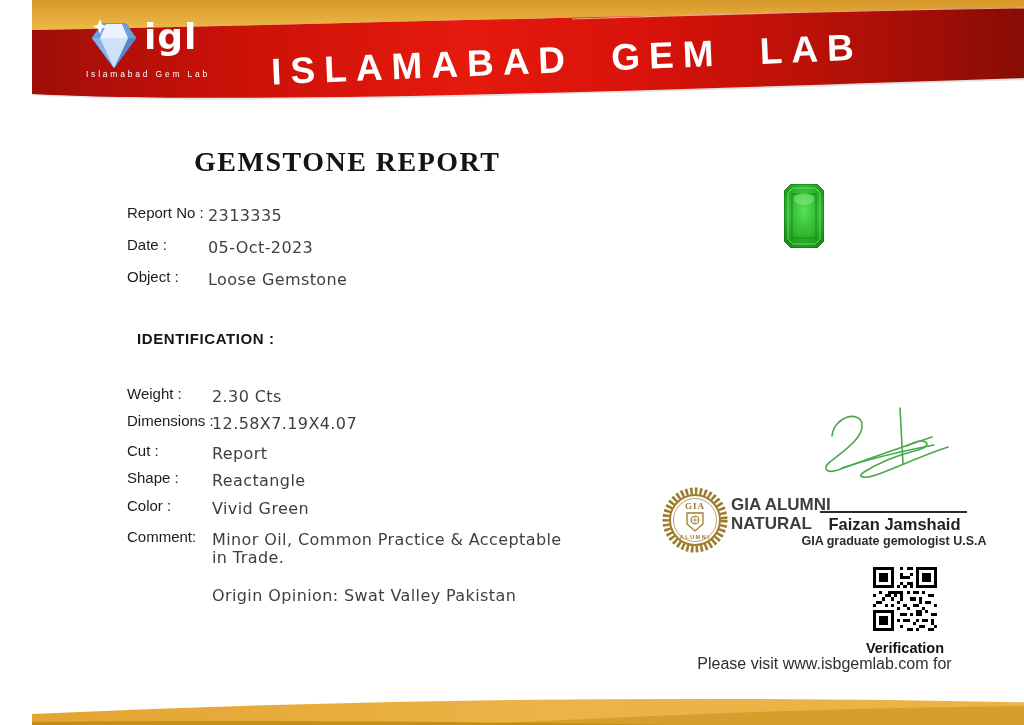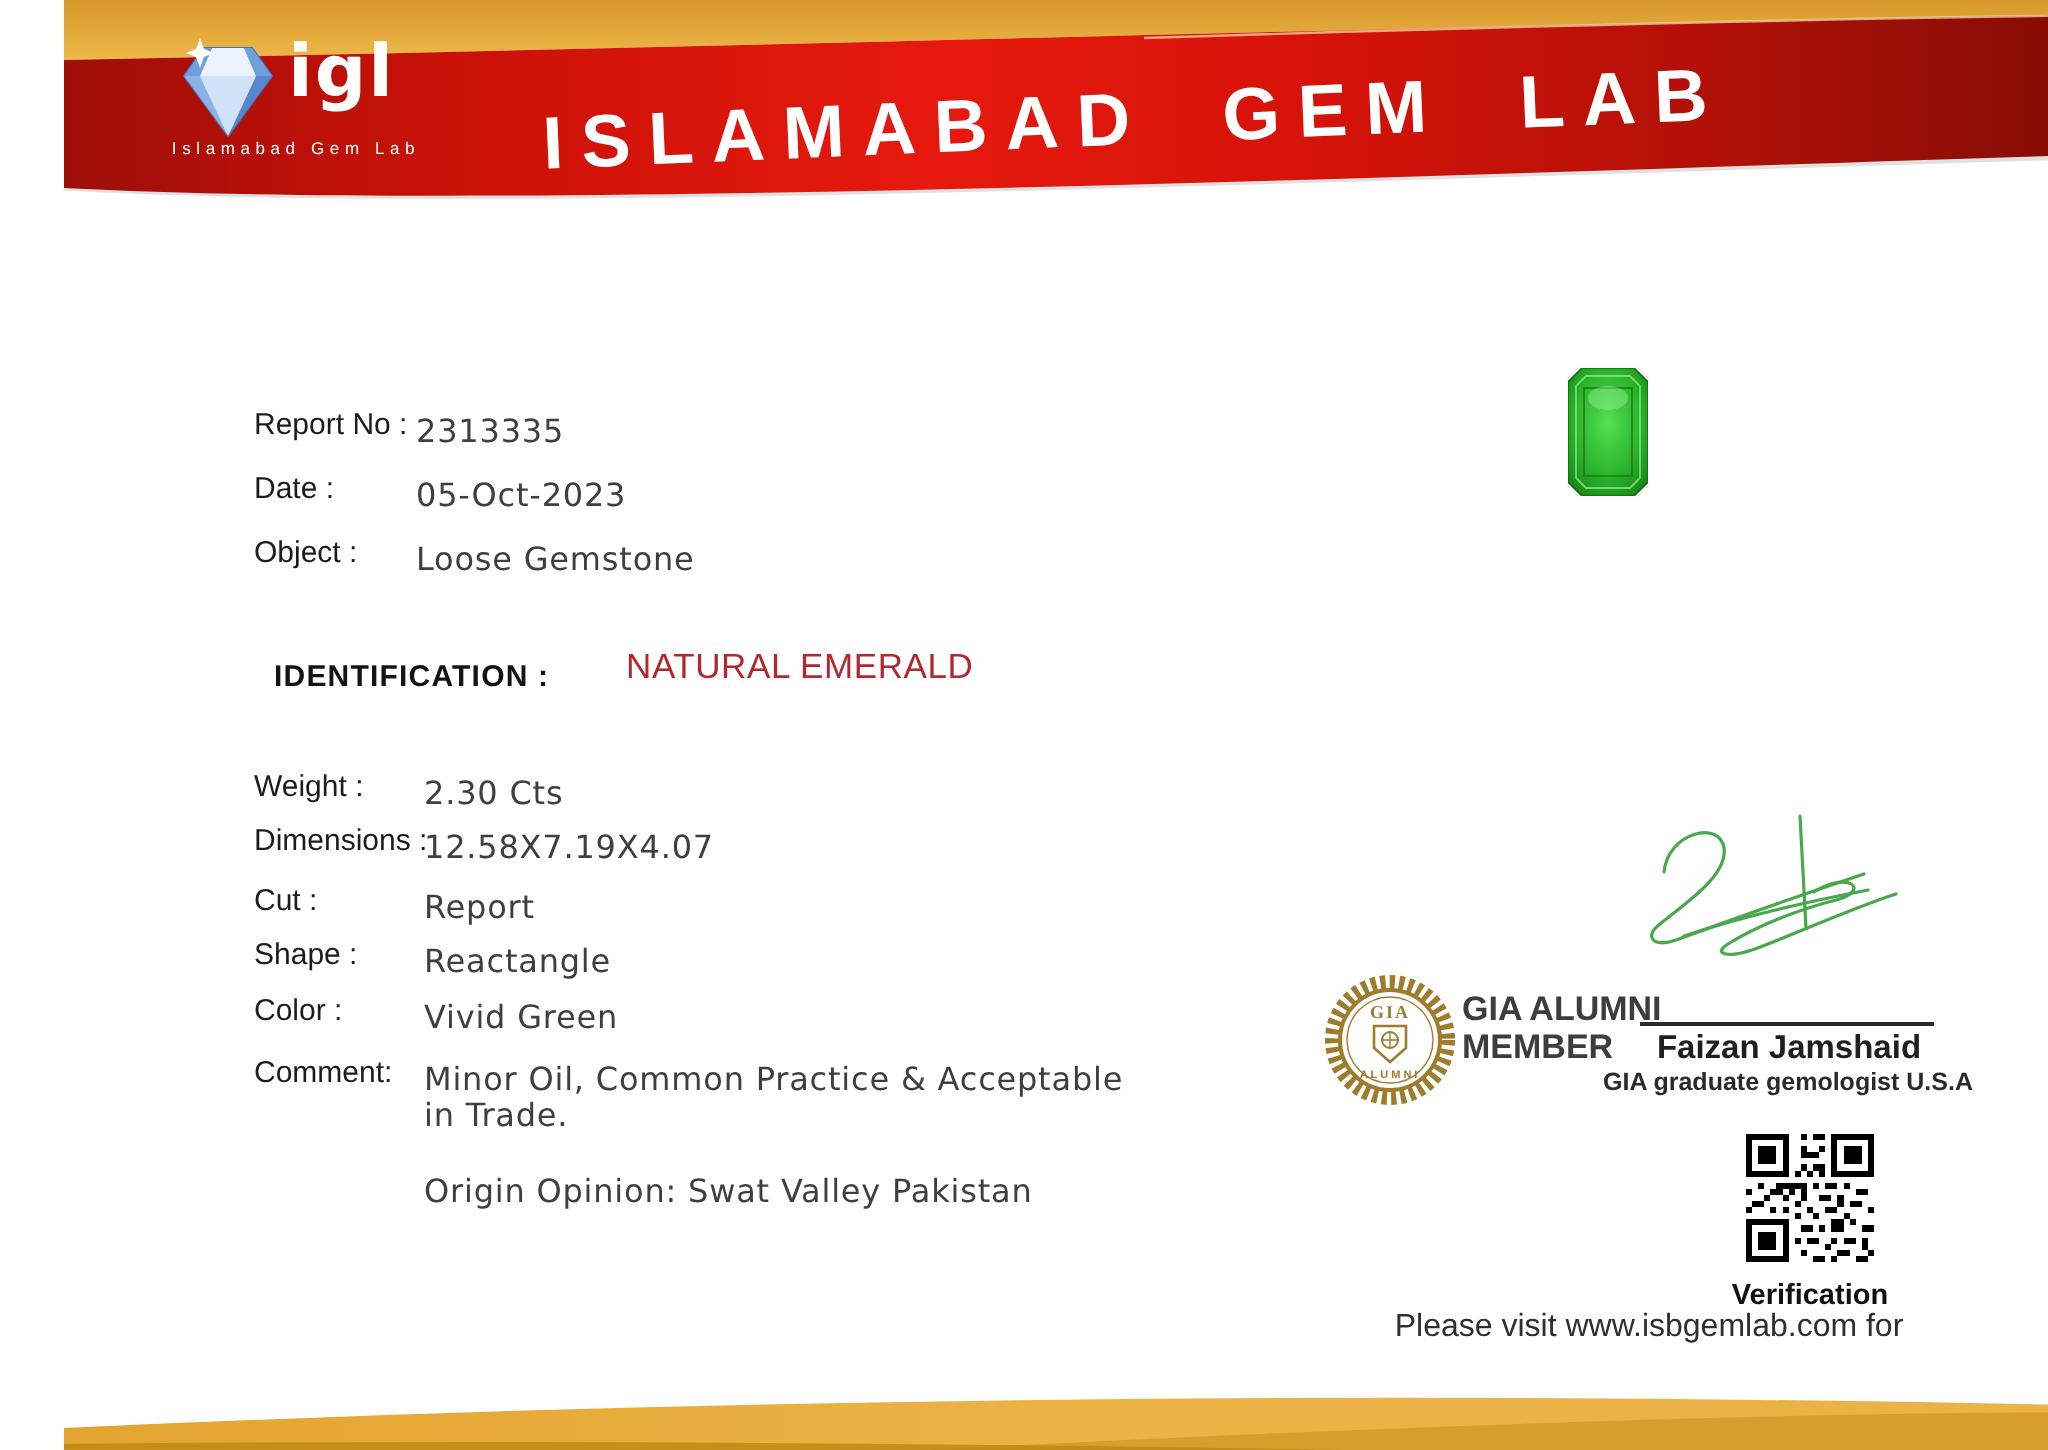--- a/index.html
+++ b/index.html
@@ -102,20 +102,21 @@
       <polygon points="38,20 46,20 24,50" fill="#5588cf"></polygon>
       <polygon points="10,20 38,20 24,50" fill="#cfe2f8"></polygon>
       <path d="M10,1 L12,6.5 L17,8.5 L12,10.5 L10,16 L8,10.5 L3,8.5 L8,6.5 Z" fill="#ffffff"></path>
     </svg>
     <div class="brand">igl</div>
     <div class="tagline">Islamabad Gem Lab</div>
   </div>
 
   <div class="banner-title">ISLAMABAD GEM LAB</div>
 
+  <div class="report-title">GEMSTONE REPORT</div>
 
   <svg class="emerald" width="40" height="64" viewBox="0 0 40 64">
     <defs>
       <radialGradient id="emG" cx="0.5" cy="0.42" r="0.75">
         <stop offset="0" stop-color="#55e055"></stop>
           <stop offset="0.55" stop-color="#2cb42c"></stop>
         <stop offset="1" stop-color="#117c11"></stop>
       </radialGradient>
     </defs>
     <path d="M7,0 H33 L40,7 V57 L33,64 H7 L0,57 V7 Z" fill="url(#emG)" stroke="#0c6b0c" stroke-width="0.8"></path>
@@ -125,21 +126,20 @@
   </svg>
 
   <div class="lbl" style="top:204px">Report No :</div>
   <div class="val" style="top:206px">2313335</div>
   <div class="lbl" style="top:236px">Date :</div>
   <div class="val" style="top:238px">05-Oct-2023</div>
   <div class="lbl" style="top:268px">Object :</div>
   <div class="val" style="top:270px">Loose Gemstone</div>
 
   <div class="ident-lbl">IDENTIFICATION :</div>
-  <div class="ident-val">NATURAL EMERALD</div>
 
   <div class="lbl" style="top:385px">Weight :</div>
   <div class="val val2" style="top:387px">2.30 Cts</div>
   <div class="lbl" style="top:412px">Dimensions :</div>
   <div class="val val2" style="top:414px">12.58X7.19X4.07</div>
   <div class="lbl" style="top:442px">Cut :</div>
   <div class="val val2" style="top:444px">Report</div>
   <div class="lbl" style="top:469px">Shape :</div>
   <div class="val val2" style="top:471px">Reactangle</div>
   <div class="lbl" style="top:497px">Color :</div>
@@ -164,21 +164,21 @@
     <circle r="21.5" fill="none" stroke="#9d7d2c" stroke-width="0.7"></circle>
     <text x="0" y="-11" text-anchor="middle" font-size="9" font-weight="bold" font-family="Liberation Serif, serif" fill="#9d7d2c" letter-spacing="1">GIA</text>
     <path d="M-8,-7 H8 V4 L0,11 L-8,4 Z" fill="none" stroke="#9d7d2c" stroke-width="1.3"></path>
     <circle cx="0" cy="0" r="4" fill="none" stroke="#9d7d2c" stroke-width="1"></circle>
     <path d="M-4,0 H4 M0,-4 V4" stroke="#9d7d2c" stroke-width="0.7"></path>
     <text x="0" y="19" text-anchor="middle" font-size="5.5" font-weight="bold" font-family="Liberation Sans, sans-serif" fill="#9d7d2c" letter-spacing="1.5">ALUMNI</text>
   </svg>
 
   <div class="gia-text">
     <div>GIA ALUMNI</div>
-    <div>MEMBER</div>
+    <div>NATURAL</div>
   </div>
 
   <div class="sig-line"></div>
   <div class="signer-name">Faizan Jamshaid</div>
   <div class="signer-title">GIA graduate gemologist U.S.A</div>
 
   <svg class="qr" width="64" height="64" viewBox="0 0 21 21" shape-rendering="crispEdges">
     <rect width="21" height="21" fill="#fff"></rect>
     <g fill="#000">
       <rect x="0" y="0" width="7" height="7"></rect>

